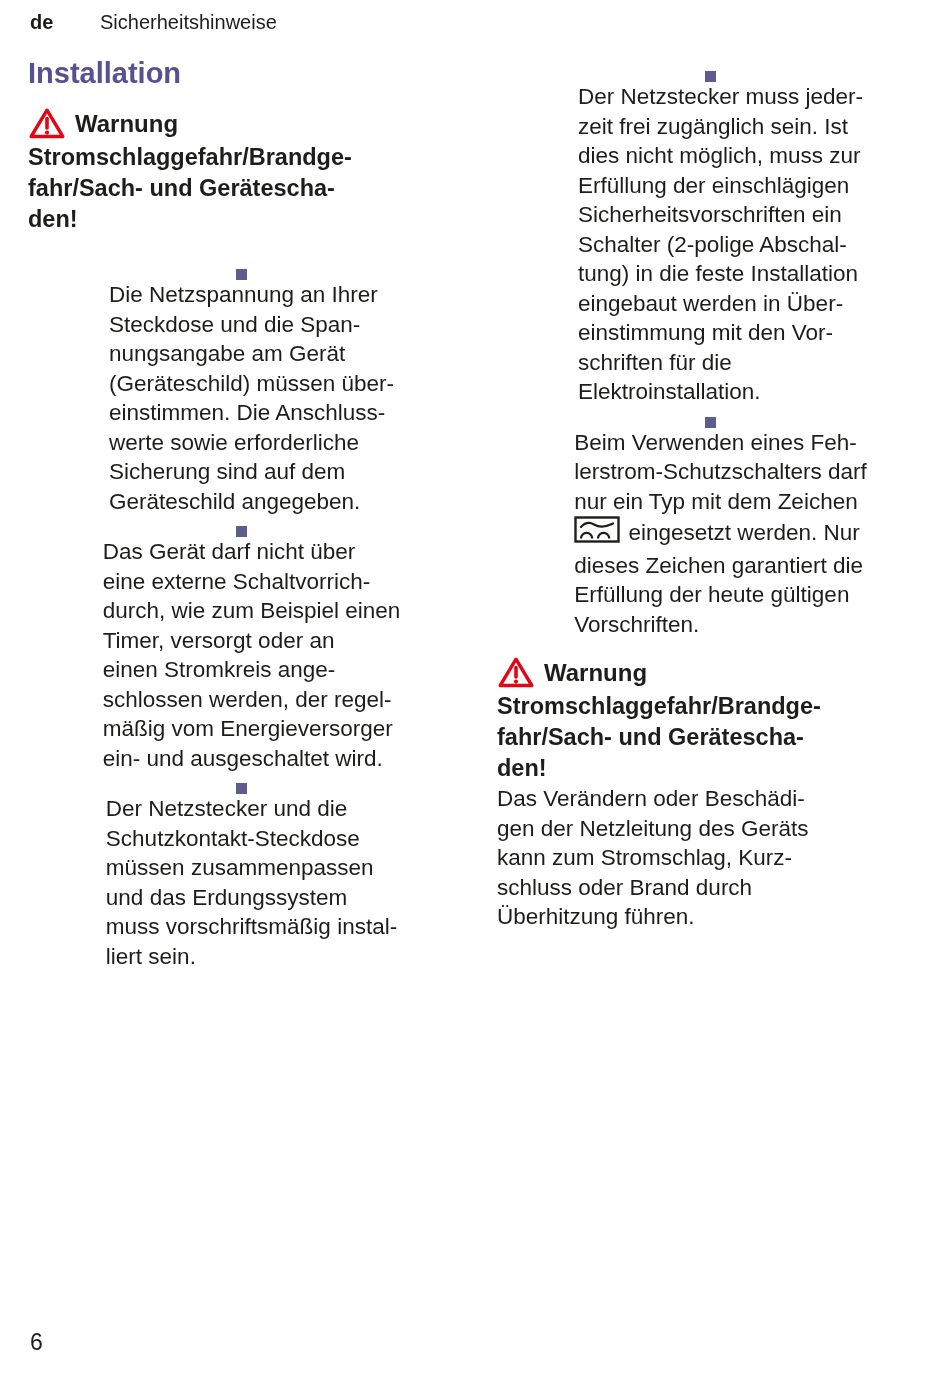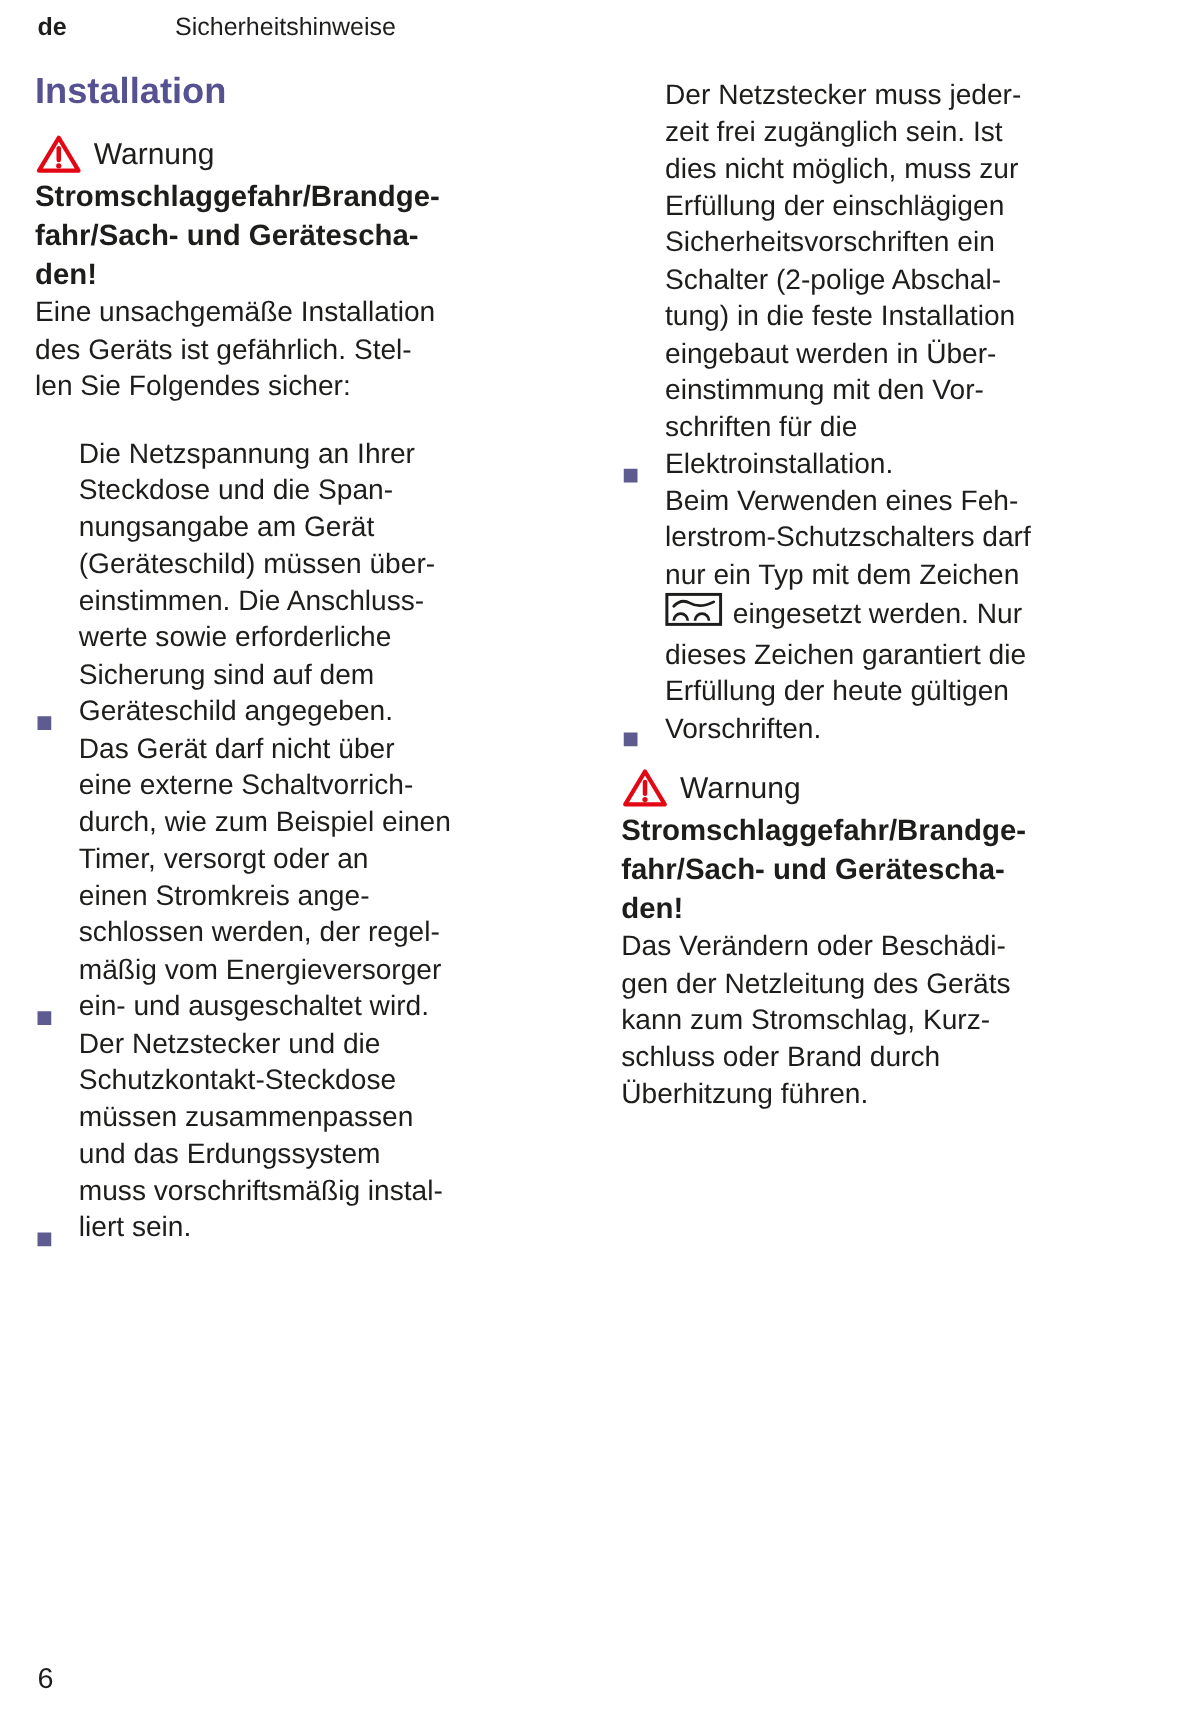--- a/index.html
+++ b/index.html
@@ -9,47 +9,47 @@
     font-family:"Liberation Sans", sans-serif;
     color:#1d1d1b;
     position:relative;
     overflow:hidden;
   }
   .pre { white-space:pre-line; }
 
   .header {
     position:absolute; top:10px; left:30px;
     display:flex; align-items:baseline;
-    font-size:20px; line-height:24px;gap:40px;
+    font-size:20px; line-height:24px;
   }
   .header .lang { font-weight:bold; width:70px; }
 
   .columns {
     position:absolute; top:56px; left:28px;
     display:flex; gap:44px;
   }
   .col { width:425px; font-size:22.5px; line-height:29.5px; }
 
   .page-title {
     font-size:29px; line-height:34px; font-weight:bold;
     color:#565191; margin:0 0 17px 0;
   }
 
   .warning-head {
     display:flex; align-items:center; gap:9px;
-    font-weight:normal; font-size:24px; line-height:33px;
+    font-weight:bold; font-size:24px; line-height:33px;
     margin-bottom:2px;
   }
   .warning-head svg { flex:none; display:block; }
   .warning-title { font-weight:bold; font-size:23.5px; line-height:31px; }
   .warning-intro { margin:0; }
   .warning-body { margin:0; }
 
   .bullet-list { margin-top:24px; }
-  .bullet-item { display:flex; align-items:flex-end; }
+  .bullet-item { display:flex; align-items:center;flex-direction:column; }
   .bullet-marker {
     flex:none; width:11px; height:11px;
     background:#5e5b91; margin:10px 0 0 2px;
   }
   .bullet-text { margin-left:22px; flex:1; }
 
   .col-right { margin-top:5px; }
   .col-right .warning-block { margin-top:17px; }
 
   .rcd-icon { display:inline-block; vertical-align:-3px; margin-right:2px; }
@@ -79,23 +79,20 @@
             <path d="M19 3.2 L34.8 29.5 L3.2 29.5 Z" fill="none" stroke="#e30613" stroke-width="3.4" stroke-linejoin="round"></path>
             <line x1="19" y1="11.5" x2="19" y2="21" stroke="#e30613" stroke-width="3.6" stroke-linecap="round"></line>
             <circle cx="19" cy="25.6" r="2.1" fill="#e30613"></circle>
           </svg>
         </span>
         <span>Warnung</span>
       </div>
       <div class="warning-title pre">Stromschlaggefahr/Brandge-
 fahr/Sach- und Gerätescha-
 den!</div>
-      <p class="warning-intro pre">Eine unsachgemäße Installation
-des Geräts ist gefährlich. Stel-
-len Sie Folgendes sicher:</p>
     </div>
 
     <div class="bullet-list">
       <div class="bullet-item">
         <span class="bullet-marker"></span>
         <div class="bullet-text pre">Die Netzspannung an Ihrer
 Steckdose und die Span-
 nungsangabe am Gerät
 (Geräteschild) müssen über-
 einstimmen. Die Anschluss-

